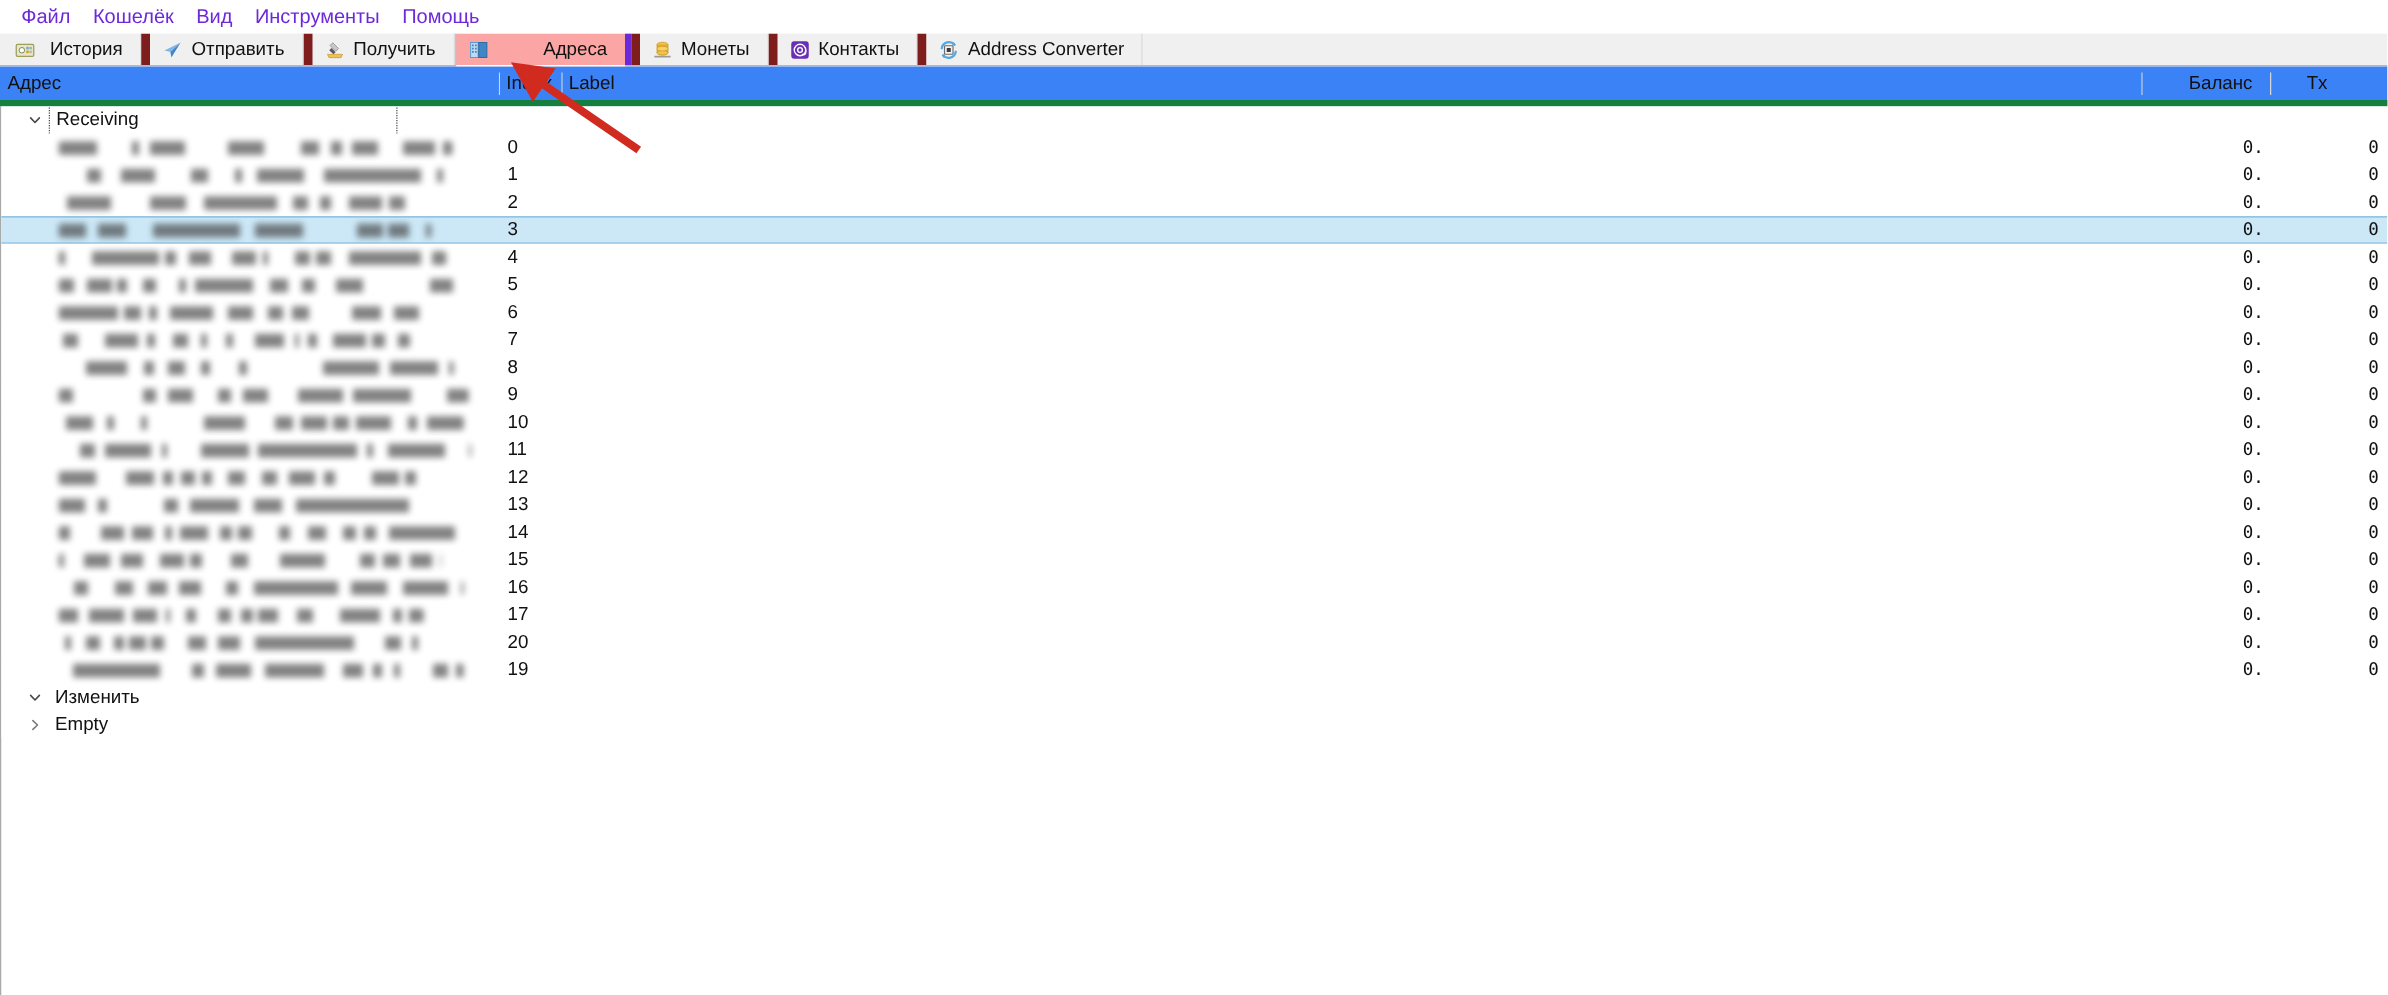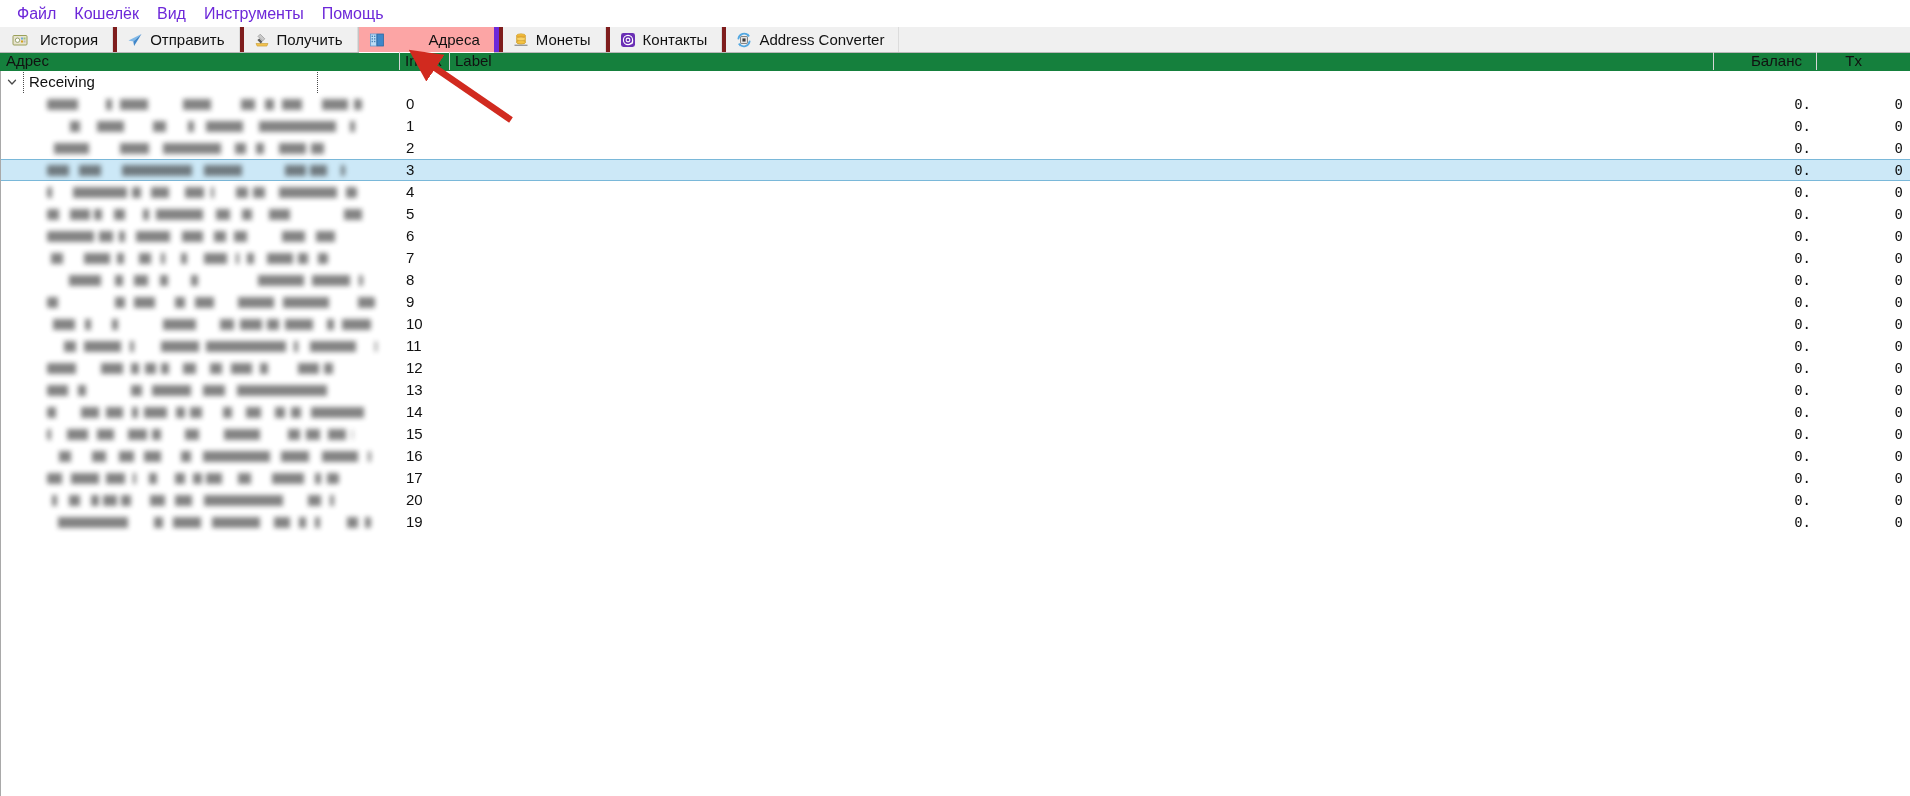--- a/index.html
+++ b/index.html
@@ -38,21 +38,21 @@
     position: relative;
   }
   .tab {
     display: flex;
     align-items: center;
     gap: 7px;
     padding: 0 14px 0 10px;
     font-size: 15px;
     color: #111;
     background: #f0f0f0;
-    border-left: 4px solid #7f1d1d;
+    border-left: 7px solid #7f1d1d;
     border-right: 1px solid #dcdcdc;
     cursor: default;
     white-space: nowrap;
     position: relative;
   }
   .tab:first-child { border-left: none; gap: 12px; }
   .tab.active {
     background: #fca5a5;
     border-left: 1px solid #c4c4c4;
     border-right: 5px solid #6d28d9;
@@ -66,25 +66,25 @@
     background: #ffffff;
   }
   .tab-icon {
     width: 16px; height: 16px;
     flex: 0 0 16px;
     display: block;
   }
 
   
   .header-row {
-    height: 18px;
+    height: 32px;
     display: flex;
     align-items: center;
-    background: #15803d;
-    border-bottom: 2px solid #15803d;
+    background: #3b82f6;
+    border-bottom: 5px solid #15803d;
     font-size: 15px;
     color: #111;
   }
   .hcell {
     height: 26px;
     line-height: 26px;
     padding: 0 6px;
     white-space: nowrap;
     overflow: hidden;
     position: relative;
@@ -132,21 +132,21 @@
     white-space: nowrap;
     overflow: hidden;
     display: flex;
     align-items: center;
   }
   .cell.num { justify-content: flex-end; font-family: "DejaVu Sans Mono", monospace; font-size: 14px; }
   .cell.idx { justify-content: flex-start; }
 
   
   .grouprow .cell.c-addr {
-    padding-left: 0;
+    padding-left: 16px;
   }
   .chevron {
     width: 22px;
     flex: 0 0 22px;
     display: flex;
     align-items: center;
     justify-content: center;
     color: #4a4a4a;
     cursor: pointer;
   }
@@ -490,26 +490,48 @@
           <span class="addr-blur" style="width: 324px; background: linear-gradient(90deg, rgba(255, 255, 255, 0) 0%, rgba(255, 255, 255, 0) 3.4%, rgba(60, 60, 60, 0.88) 3.4%, rgba(60, 60, 60, 0.88) 5.7%, rgba(60, 60, 60, 0.88) 5.7%, rgba(60, 60, 60, 0.88) 7.7%, rgba(60, 60, 60, 0.88) 7.7%, rgba(60, 60, 60, 0.88) 11.7%, rgba(60, 60, 60, 0.88) 11.7%, rgba(60, 60, 60, 0.88) 15%, rgba(60, 60, 60, 0.88) 15%, rgba(60, 60, 60, 0.88) 16.6%, rgba(60, 60, 60, 0.88) 16.6%, rgba(60, 60, 60, 0.88) 20.2%, rgba(60, 60, 60, 0.88) 20.2%, rgba(60, 60, 60, 0.88) 23.6%, rgba(60, 60, 60, 0.88) 23.6%, rgba(60, 60, 60, 0.88) 25.1%, rgba(255, 255, 255, 0) 25.1%, rgba(255, 255, 255, 0) 29.7%, rgba(255, 255, 255, 0) 29.7%, rgba(255, 255, 255, 0) 33%, rgba(60, 60, 60, 0.88) 33%, rgba(60, 60, 60, 0.88) 35.9%, rgba(255, 255, 255, 0) 35.9%, rgba(255, 255, 255, 0) 37.6%, rgba(255, 255, 255, 0) 37.6%, rgba(255, 255, 255, 0) 38.9%, rgba(60, 60, 60, 0.88) 38.9%, rgba(60, 60, 60, 0.88) 42.8%, rgba(60, 60, 60, 0.88) 42.8%, rgba(60, 60, 60, 0.88) 44.8%, rgba(60, 60, 60, 0.88) 44.8%, rgba(60, 60, 60, 0.88) 47.5%, rgba(255, 255, 255, 0) 47.5%, rgba(255, 255, 255, 0) 50.9%, rgba(60, 60, 60, 0.88) 50.9%, rgba(60, 60, 60, 0.88) 53.9%, rgba(60, 60, 60, 0.88) 53.9%, rgba(60, 60, 60, 0.88) 57.1%, rgba(60, 60, 60, 0.88) 57.1%, rgba(60, 60, 60, 0.88) 58.4%, rgba(60, 60, 60, 0.88) 58.4%, rgba(60, 60, 60, 0.88) 60.5%, rgba(60, 60, 60, 0.88) 60.5%, rgba(60, 60, 60, 0.88) 63.1%, rgba(60, 60, 60, 0.88) 63.1%, rgba(60, 60, 60, 0.88) 65.6%, rgba(255, 255, 255, 0) 65.6%, rgba(255, 255, 255, 0) 68.5%, rgba(255, 255, 255, 0) 68.5%, rgba(255, 255, 255, 0) 70.2%, rgba(60, 60, 60, 0.88) 70.2%, rgba(60, 60, 60, 0.88) 73.1%, rgba(60, 60, 60, 0.88) 73.1%, rgba(60, 60, 60, 0.88) 75.1%, rgba(255, 255, 255, 0) 75.1%, rgba(255, 255, 255, 0) 77.7%, rgba(60, 60, 60, 0.88) 77.7%, rgba(60, 60, 60, 0.88) 79.9%, rgba(255, 255, 255, 0) 79.9%, rgba(255, 255, 255, 0) 82.7%, rgba(60, 60, 60, 0.88) 82.7%, rgba(60, 60, 60, 0.88) 84.3%, rgba(255, 255, 255, 0) 84.3%, rgba(255, 255, 255, 0) 88%, rgba(255, 255, 255, 0) 88%, rgba(255, 255, 255, 0) 92.5%, rgba(60, 60, 60, 0.88) 92.5%, rgba(60, 60, 60, 0.88) 96.1%, rgba(255, 255, 255, 0) 96.1%, rgba(255, 255, 255, 0) 98.2%, rgba(60, 60, 60, 0.88) 98.2%, rgba(60, 60, 60, 0.88) 100%);"></span>
         </div>
         <div class="cell c-index idx">19</div>
         <div class="cell c-label"></div>
         <div class="cell c-balance num">0.</div>
         <div class="cell c-tx num">0</div>
       </div>
     </div>
 
   <div class="row grouprow">
+    <div class="cell c-addr">
+      <span class="chevron">
+        <svg viewBox="0 0 12 12" width="12" height="12">
+          <path d="M2.5 4.3 L6 8 L9.5 4.3" fill="none" stroke="#4a4a4a" stroke-width="1.3" stroke-linecap="round" stroke-linejoin="round"></path>
+        </svg>
+      </span>
+      <span class="group-label">Изменить</span>
+    </div>
     <div class="cell c-index idx"></div>
     <div class="cell c-label"></div>
     <div class="cell c-balance num"></div>
     <div class="cell c-tx num"></div>
   </div>
 
+  <div class="row grouprow">
+    <div class="cell c-addr indent-1">
+      <span class="chevron">
+        <svg viewBox="0 0 12 12" width="12" height="12">
+          <path d="M4.3 2.5 L8 6 L4.3 9.5" fill="none" stroke="#7a7a7a" stroke-width="1.3" stroke-linecap="round" stroke-linejoin="round"></path>
+        </svg>
+      </span>
+      <span class="group-label">Empty</span>
+    </div>
+    <div class="cell c-index idx"></div>
+    <div class="cell c-label"></div>
+    <div class="cell c-balance num"></div>
+    <div class="cell c-tx num"></div>
+  </div>
 </div>
 
 <svg class="annotation" viewBox="0 0 1910 796">
   <defs>
     <marker id="arrowhead" markerWidth="5" markerHeight="5" refX="1.4" refY="2.5" orient="auto">
       <path d="M0,0 L5,2.5 L0,5 Z" fill="#d12a1f"></path>
     </marker>
   </defs>
   <line x1="511" y1="120" x2="428" y2="63" stroke="#d12a1f" stroke-width="6.5" stroke-linecap="butt" marker-end="url(#arrowhead)"></line>
 </svg>

